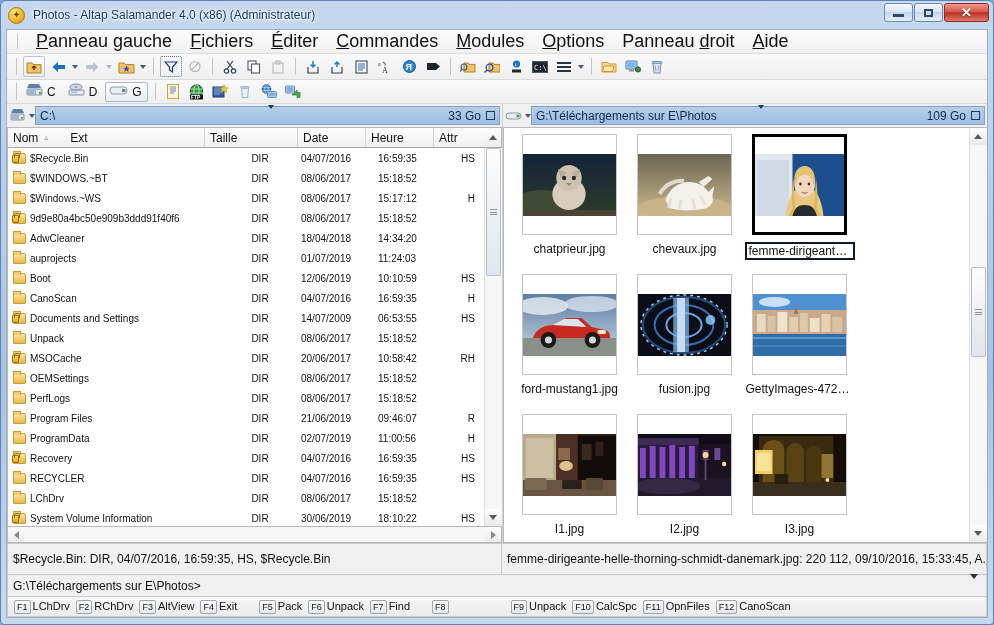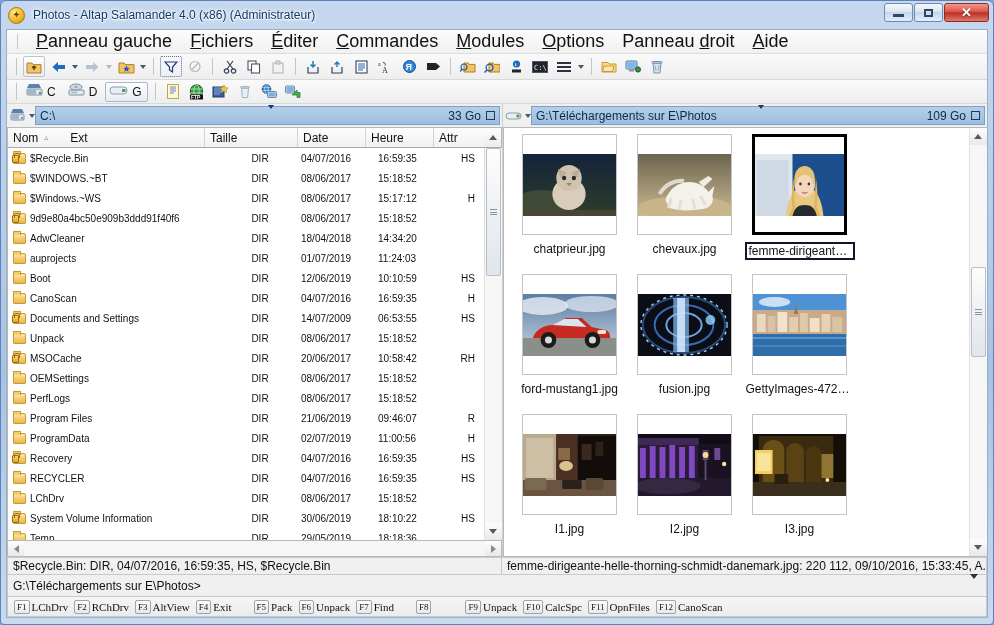--- a/index.html
+++ b/index.html
@@ -255,42 +255,42 @@
   .thumb-cell.selected .thumb-img { width:91px; }
   .thumb-label {
     margin-top: 7px; font-size: 12px; color:#111;
     max-width: 110px; white-space:nowrap; overflow:hidden; text-overflow:ellipsis;
     text-align:center; padding: 0 1px;
   }
   .thumb-cell.selected .thumb-label { border:2px solid #0f172a; padding:0 2px; }
 
   
   .status-row {
-    height: 18px; flex:0 0 auto; display:flex; align-items:center;
+    height: 32px; flex:0 0 auto; display:flex; align-items:center;
     padding: 0 5px; font-size:12px; color:#111;
     background:#f0f0f0; border:1px solid #c9c9c9;
     white-space:nowrap; overflow:hidden;
   }
   #bottom { flex:0 0 auto; }
   #cmdline {
     height: 22px; display:flex; align-items:center;
     padding: 0 5px; font-size:12px; color:#111;
     background:#f0f0f0; border:1px solid #c9c9c9; border-top:none;
     position:relative;
   }
   #cmd-caret {
     position:absolute; right:8px; top:50%; transform:translateY(-50%);
   }
   #fkeys {
     height: 20px; display:flex; align-items:center;
     background:linear-gradient(180deg,#f6f6f6,#ebebeb);
     border:1px solid #c9c9c9; border-top:none;
     padding-left: 6px; gap:0;
   }
-  .fkey { display:flex; align-items:center; font-size:11px; color:#111; margin-right: 6px; font-family: Liberation Serif, serif; }
+  .fkey { display:flex; font-size:11px; color:#111; margin-right: 6px; }
   .fkey .num {
     border:1px solid #9aa4b0; border-radius:2px;
     background:linear-gradient(180deg,#fdfdfd,#e8e8e8);
     font-size:9px; padding:0 2px; margin-right:2px; line-height:12px;
   }
   .statusbars { display:flex; }
   .statusbars > .status-row:first-child { width: 495px; flex:0 0 495px; }
   .statusbars > .status-row:last-child { flex:1 1 auto; border-left:none; }
 </style>
 </head>
@@ -1115,21 +1115,21 @@
             <span>Pack</span>
           </div>
           <div class="fkey">
             <span class="num">F6</span>
             <span>Unpack</span>
           </div>
           <div class="fkey" style="margin-right: 22px;">
             <span class="num">F7</span>
             <span>Find</span>
           </div>
-          <div class="fkey" style="margin-right: 32px;">
+          <div class="fkey" style="margin-right: 60px;">
             <span class="num">F8</span>
             <span></span>
           </div>
           <div class="fkey">
             <span class="num">F9</span>
             <span>Unpack</span>
           </div>
           <div class="fkey">
             <span class="num">F10</span>
             <span>CalcSpc</span>

